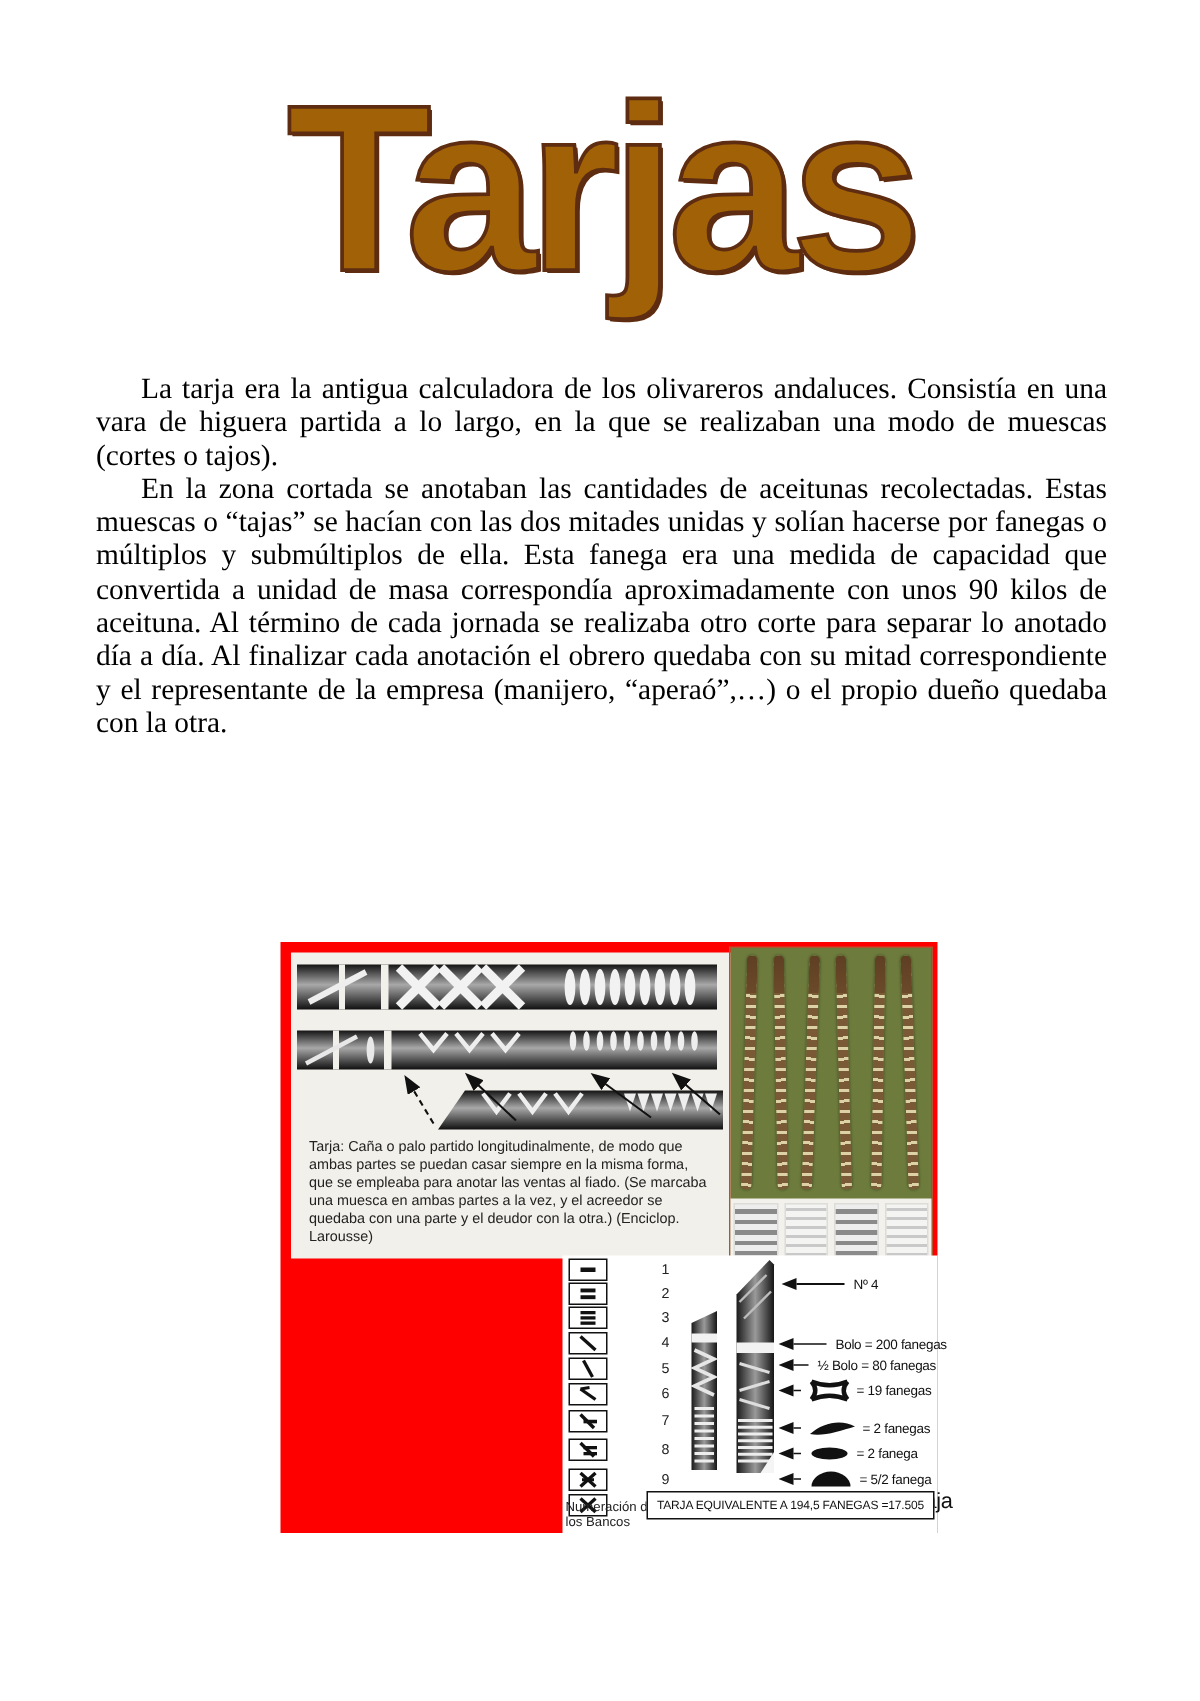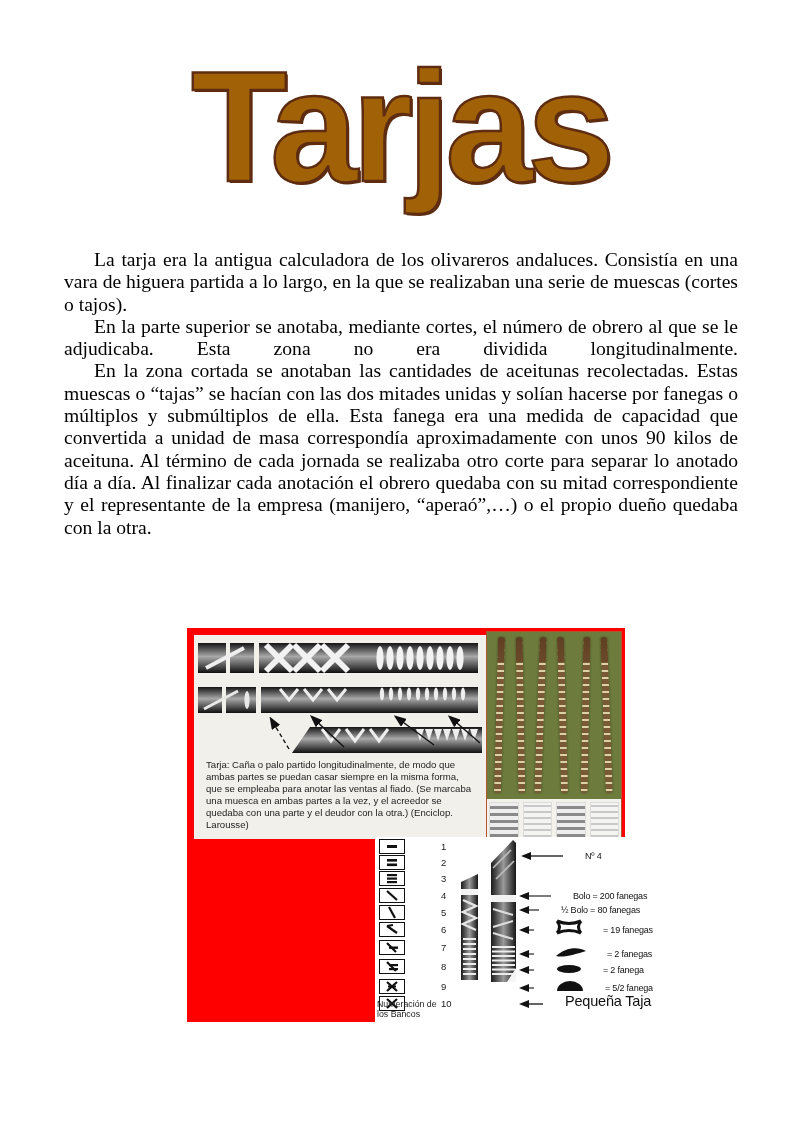--- a/index.html
+++ b/index.html
@@ -49,38 +49,37 @@
 
   
   #chart-panel{position:absolute;left:188px;top:209px;width:250px;height:196px;background:#ffffff;}
   #chart-sticks{position:absolute;left:0;top:0;}
   .num-row{position:absolute;left:4px;height:14px;display:flex;align-items:center;gap:0;}
   .num-box{width:24px;height:13px;border:1.5px solid #111;background:#fff;display:block;}
   .num-label{position:absolute;left:62px;font-family:"Liberation Sans",sans-serif;
         font-size:9.5px;color:#222;}
   #numbers-caption{position:absolute;left:2px;top:162px;width:62px;
         font-family:"Liberation Sans",sans-serif;font-size:8.8px;line-height:10px;color:#222;}
-  .leg-row{position:absolute;left:138px;display:flex;align-items:flex-end;gap:20px;
+  .leg-row{position:absolute;left:138px;display:flex;align-items:center;gap:4px;
         font-family:"Liberation Sans",sans-serif;font-size:9px;color:#111;white-space:nowrap;}
   .leg-row .lbl{letter-spacing:-0.2px;}
   .leg-big{font-size:14.5px;letter-spacing:0;}
   #eq-box{position:absolute;left:56px;top:157px;width:190px;height:17px;border:1.5px solid #111;
         background:#fff;font-family:"Liberation Sans",sans-serif;font-size:8px;line-height:17px;
         text-align:center;white-space:nowrap;color:#111;letter-spacing:-0.1px;}
 </style>
 </head>
 <body>
 
 <div id="page">
 
   <div id="title">Tarjas</div>
 
   <div id="article">
-    <p>La tarja era la antigua calculadora de los olivareros andaluces. Consistía en una vara de higuera partida a lo largo, en la que se realizaban una serie de muescas (cortes o tajos).</p>
-    <p class="justify-last">En la parte superior se anotaba, mediante cortes, el número de obrero al que se le adjudicaba. Esta zona no era dividida longitudinalmente.</p>
+    <p>La tarja era la antigua calculadora de los olivareros andaluces. Consistía en una vara de higuera partida a lo largo, en la que se realizaban una modo de muescas (cortes o tajos).</p>
     <p>En la zona cortada se anotaban las cantidades de aceitunas recolectadas. Estas muescas o “tajas” se hacían con las dos mitades unidas y solían hacerse por fanegas o múltiplos y submúltiplos de ella. Esta fanega era una medida de capacidad que convertida a unidad de masa correspondía aproximadamente con unos 90 kilos de aceituna. Al término de cada jornada se realizaba otro corte para separar lo anotado día a día. Al finalizar cada anotación el obrero quedaba con su mitad correspondiente y el representante de la empresa (manijero, “aperaó”,…) o el propio dueño quedaba con la otra.</p>
   </div>
 
   <div id="figure">
 
     <div id="diagram-panel">
       <svg width="288" height="122" viewBox="0 0 288 122">
         <defs>
           <linearGradient id="gH" x1="0" y1="0" x2="0" y2="1">
             <stop offset="0" stop-color="#141414"></stop>
@@ -357,16 +356,17 @@
         <span class="lbl">=   5/2 fanega</span>
       </div>
       <div class="leg-row" style="top:136px;left:144px;top:156px">
         <svg width="26" height="10">
             <polygon points="0,5 10,1 10,9" fill="#111"></polygon>
             <line x1="10" y1="5" x2="24" y2="5" stroke="#111" stroke-width="1.3"></line>
           </svg>
         <span class="lbl leg-big">Pequeña Taja</span>
       </div>
 
+      <div id="eq-box">TARJA EQUIVALENTE A 194,5 FANEGAS =17.505</div>
     </div>
 
   </div>
 </div>
 
 </body></html>

